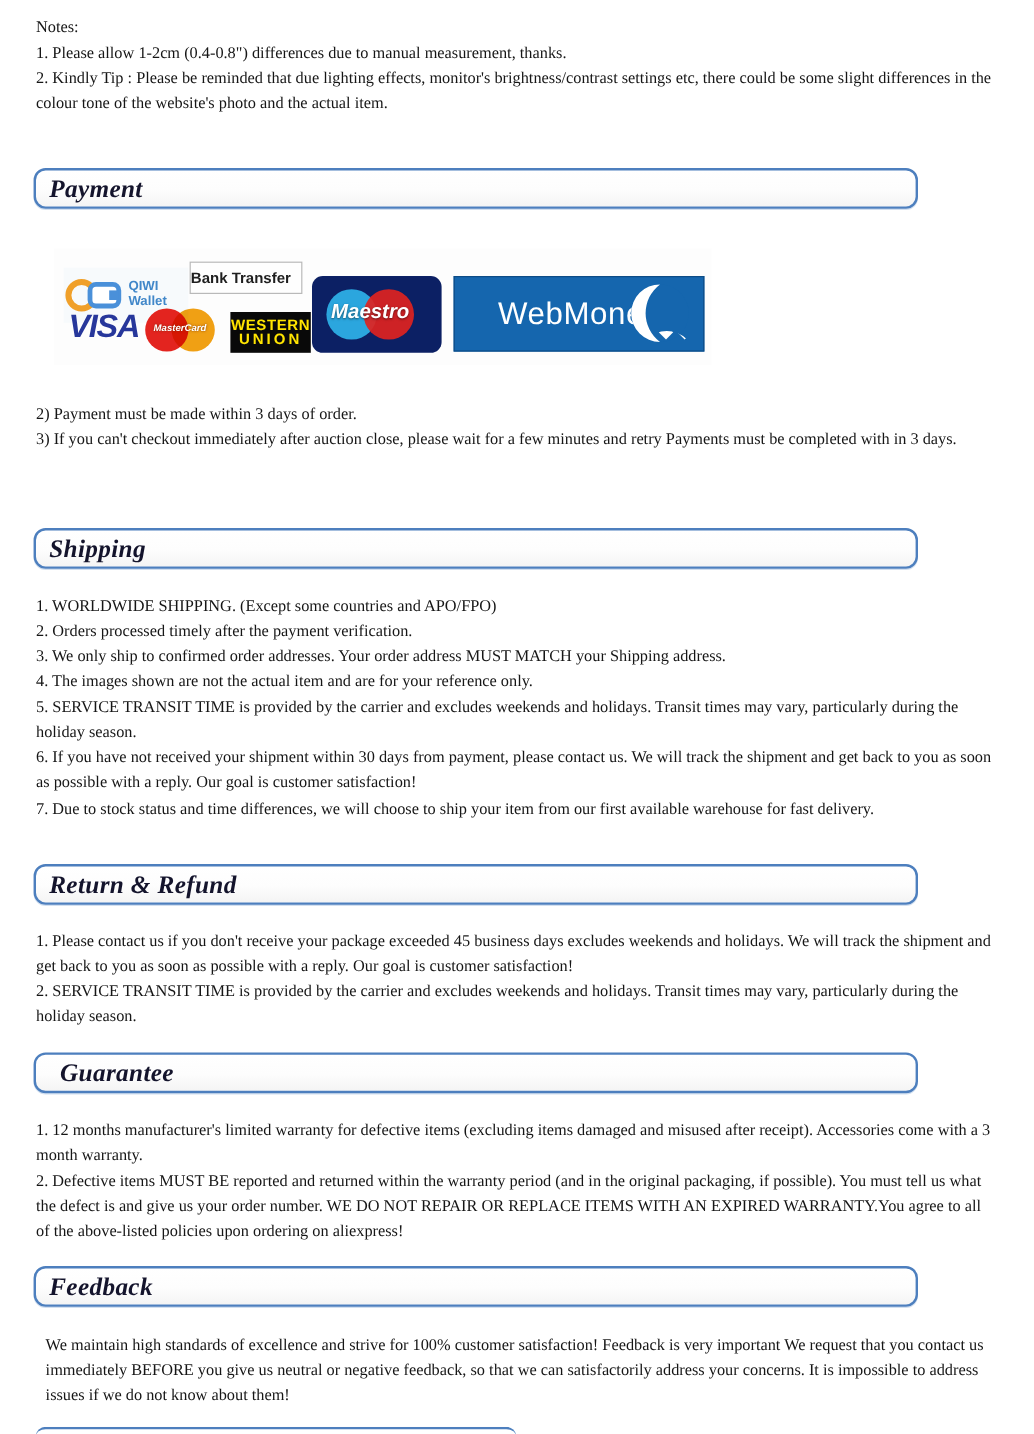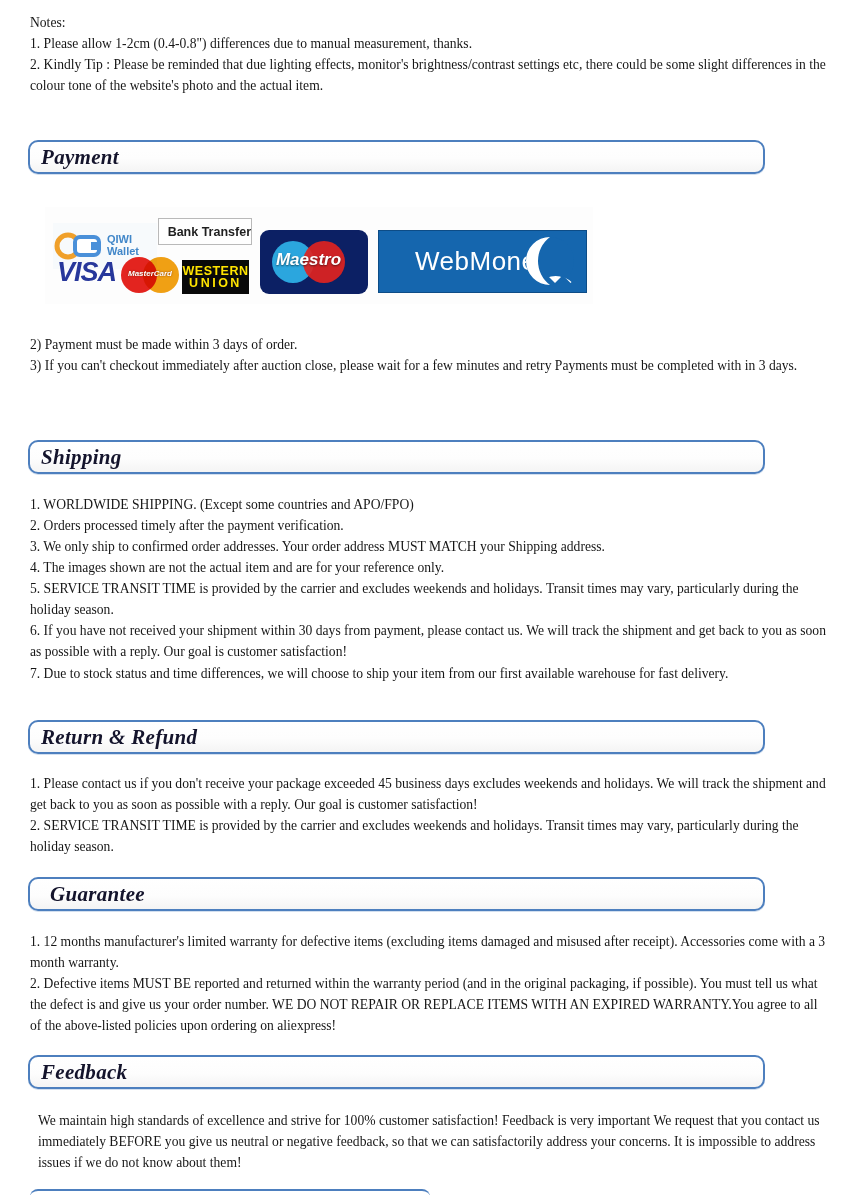--- a/index.html
+++ b/index.html
@@ -38,39 +38,39 @@
     background:#fdfdfd;
   }
   .qiwi{
     position:absolute;left:8px;top:16px;width:104px;height:46px;
     background:#f7fafc;display:flex;align-items:center;
   }
   .qiwi-text{font-family:"Liberation Sans",sans-serif;color:#4187c9;font-size:11px;font-weight:bold;line-height:1.05;margin-left:2px;}
   .bank-transfer{
     position:absolute;left:113px;top:11px;width:92px;height:25px;
     background:#fefefe;border:1px solid #b9b9b9;
-    display:flex;align-items:center;justify-content:flex-end;
+    display:flex;align-items:center;justify-content:flex-start;
     font-family:"Liberation Sans",sans-serif;font-weight:bold;font-size:12.5px;color:#1f1f1f;
   }
   .visa{
     position:absolute;left:12px;top:50px;
     font-family:"Liberation Sans",sans-serif;font-style:italic;font-weight:bold;
     font-size:27px;color:#27379b;letter-spacing:-1px;
   }
   .mastercard{position:absolute;left:76px;top:48px;width:58px;height:40px;}
   .mc-circle{position:absolute;width:36px;height:36px;border-radius:50%;top:2px;}
   .mc-red{left:0;background:#e3241f;}
   .mc-orange{left:22px;background:#f2a114;mix-blend-mode:multiply;}
   .mc-label{
     position:absolute;left:0;top:14px;width:58px;text-align:center;
     font-family:"Liberation Sans",sans-serif;font-style:italic;font-weight:bold;
     font-size:8px;color:#ffffff;text-shadow:0 0 2px rgba(120,40,0,.9);
   }
   .wu{
-    position:absolute;left:137px;top:53px;width:67px;height:34px;
+    position:absolute;left:147px;top:53px;width:67px;height:34px;
     background:#090909;display:flex;flex-direction:column;align-items:center;justify-content:center;
     font-family:"Liberation Sans",sans-serif;font-weight:bold;color:#ffe400;line-height:1;
   }
   .wu-line1{font-size:12.5px;letter-spacing:.5px;}
   .wu-line2{font-size:12.5px;letter-spacing:2.5px;}
   .maestro{
     position:absolute;left:215px;top:23px;width:108px;height:64px;
     background:#0c2064;border-radius:9px;overflow:hidden;
   }
   .ma-circle{position:absolute;width:42px;height:42px;border-radius:50%;top:11px;}

